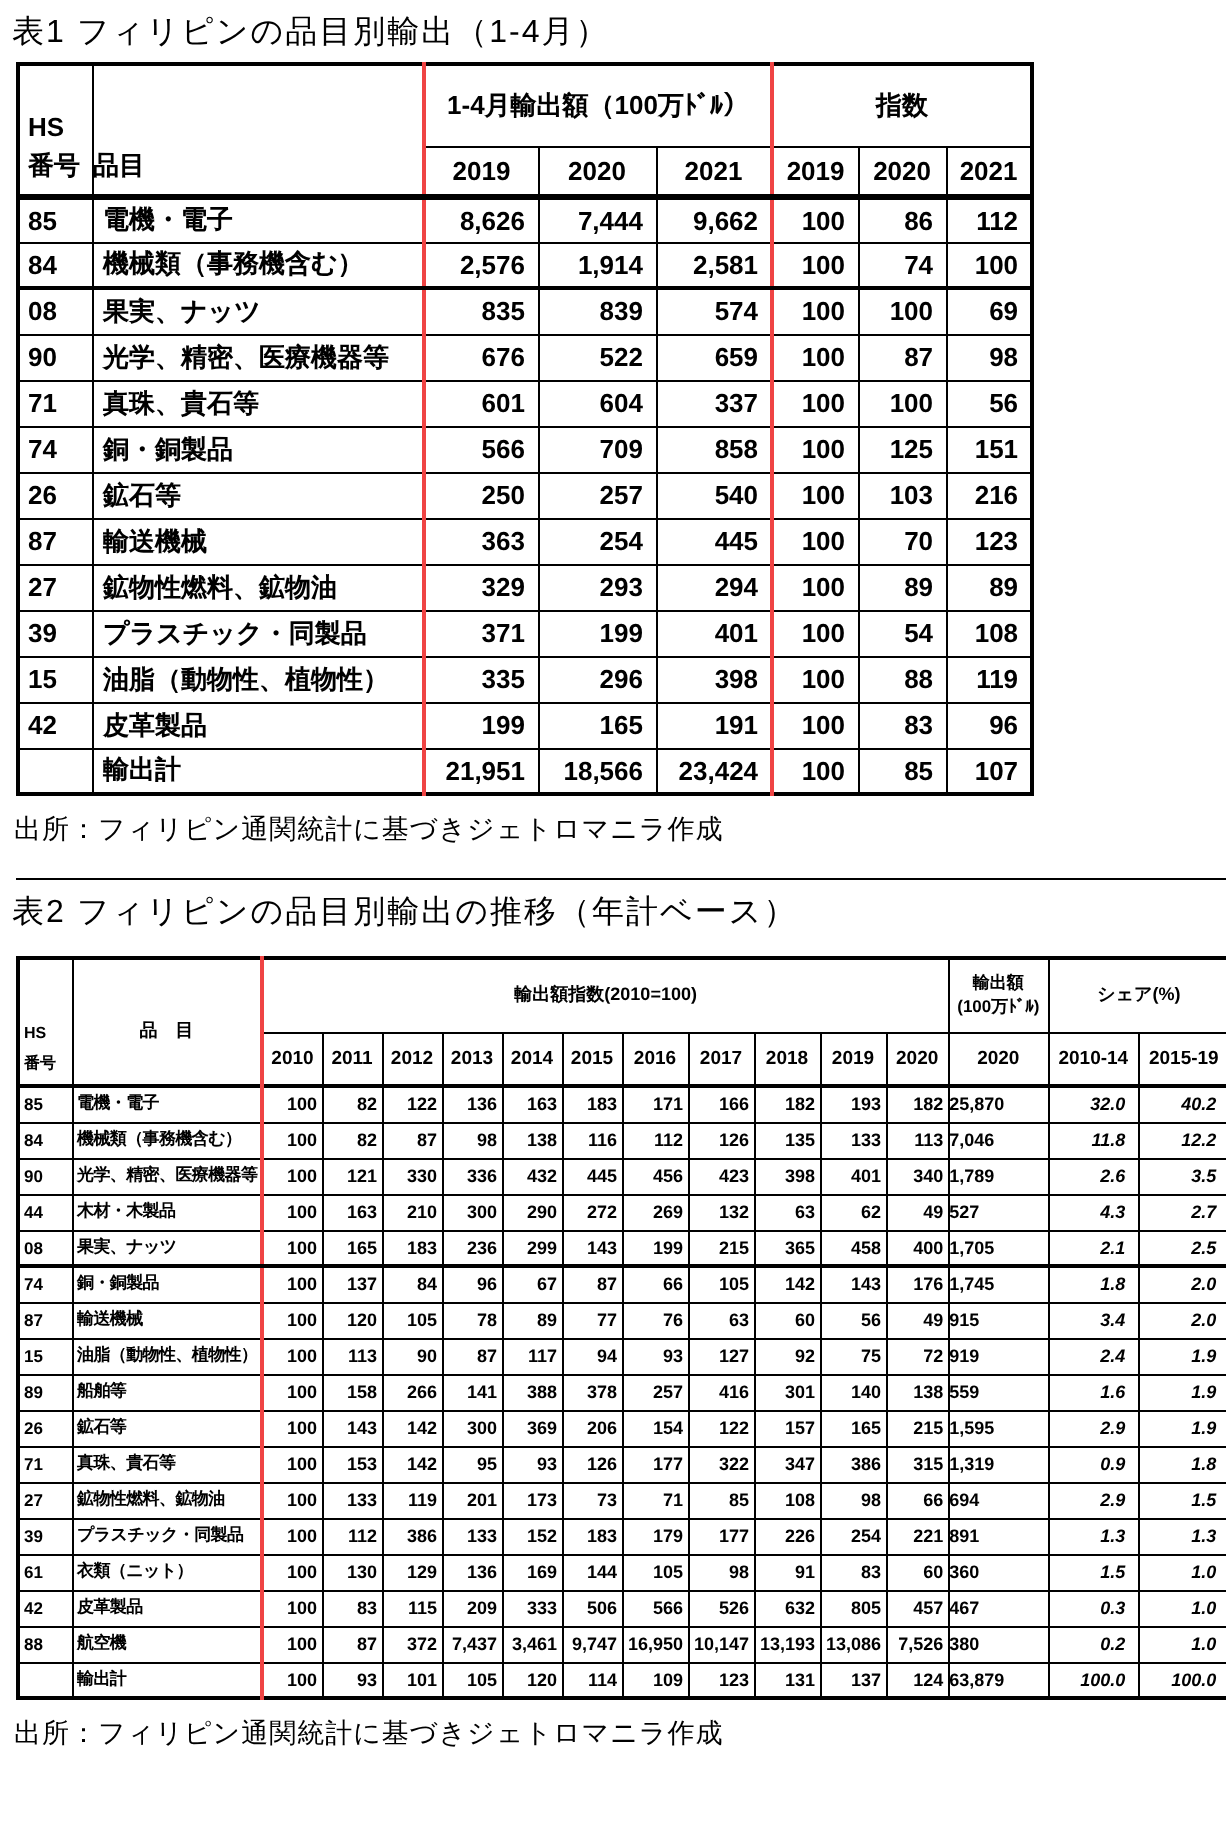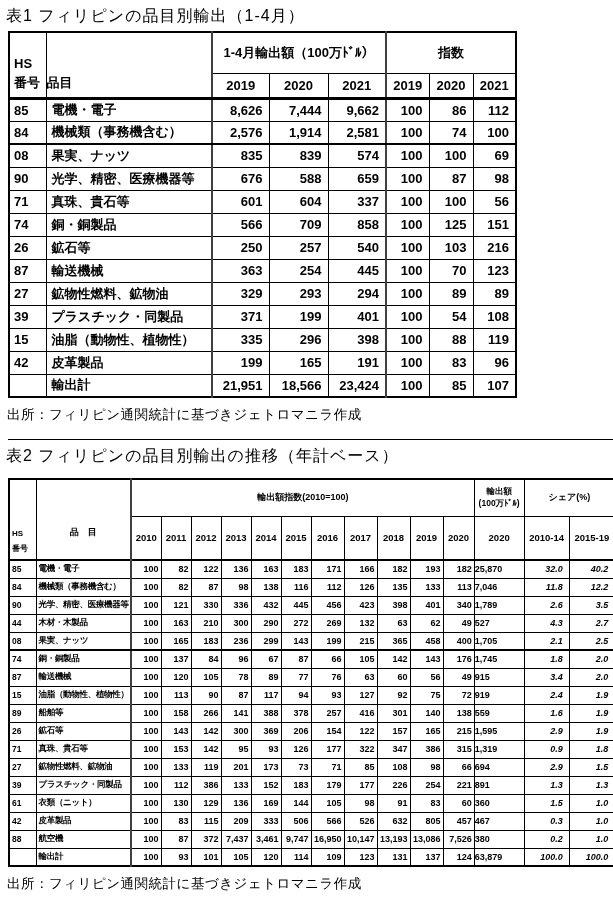--- a/index.html
+++ b/index.html
@@ -9,40 +9,40 @@
     font-family:"Liberation Sans","DejaVu Sans",sans-serif;
     overflow:hidden;
   }
   .title { font-size:16px; font-weight:normal; letter-spacing:1px; margin:6px 0 0 6px; }
   .src   { font-size:13.5px; letter-spacing:0.5px; margin:8px 0 0 7px; }
   .page-sep { border-top:1px solid #000; margin:15px 0 0 8px; width:605px; height:0; }
 
   table { border-collapse:collapse; table-layout:fixed; font-weight:bold; margin-left:8px; }
   th,td { border:1px solid #000; overflow:hidden; white-space:nowrap; padding:0; }
   thead { border-bottom:3px solid #000; }
-  .sep  { border-left:2px solid #404040; }
+  .sep  { border-left:2px solid #ef4444; }
   .thick-b td { border-bottom:2px solid #000; }
 
   
   .t1 { width:507px; border:2px solid #000; font-size:13px; margin-top:4px; }
   .t1 .grp { height:41px; text-align:center; vertical-align:middle; }
   .t1 tr.years th { height:25px; text-align:center; }
   .t1 tbody td { height:23px; }
   .t1 .hs-h  { text-align:left; vertical-align:bottom; padding:0 0 4px 4px; line-height:1.5; }
   .t1 .item-h{ text-align:left; vertical-align:bottom; padding-bottom:5px; }
   .t1 td.hs   { padding-left:4px; }
   .t1 td.item { padding-left:5px; }
   .t1 td.num  { text-align:right; padding-right:6px; }
 
   
   .t2 { width:606px; border:2px solid #000; font-size:9px; margin-top:11px; }
   .t2 thead { border-bottom:2px solid #000; }
   .t2 tr.hgrp { height:37px; }
   .t2 .grp { text-align:center; vertical-align:middle; }
-  .t2 tr.years th { height:44px; font-size:9.5px; text-align:center; }
+  .t2 tr.years th { height:27px; font-size:9.5px; text-align:center; }
   .t2 tbody td { height:18px; }
   .t2 .hs-h  { font-size:8px; text-align:left; vertical-align:bottom; padding:0 0 3px 2px; line-height:1.8; }
   .t2 .item-h{ text-align:center; vertical-align:bottom; padding-bottom:20px; }
   .t2 .vh { font-size:8.5px; line-height:1.35; vertical-align:middle; text-align:center; }
   .t2 td.hs   { padding-left:2px; font-size:8.5px; }
   .t2 td.item { padding-left:2px; font-size:8.5px; letter-spacing:-0.3px; }
   .t2 td.num  { text-align:right; padding-right:2px; }
   .t2 td.val  { padding-right:5px; }
   .t2 td.share{ text-align:right; padding-right:6px;font-style:italic; }
 </style>
@@ -111,21 +111,21 @@
         <td class="num">839</td>
         <td class="num">574</td>
         <td class="num sep">100</td>
         <td class="num">100</td>
         <td class="num">69</td>
       </tr>
       <tr>
         <td class="hs">90</td>
         <td class="item">光学、精密、医療機器等</td>
         <td class="num sep">676</td>
-        <td class="num">588</td>
+        <td class="num">522</td>
         <td class="num">659</td>
         <td class="num sep">100</td>
         <td class="num">87</td>
         <td class="num">98</td>
       </tr>
       <tr>
         <td class="hs">71</td>
         <td class="item">真珠、貴石等</td>
         <td class="num sep">601</td>
         <td class="num">604</td>

